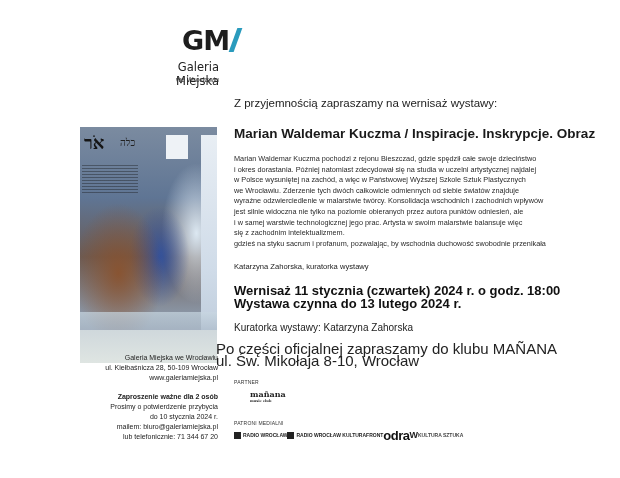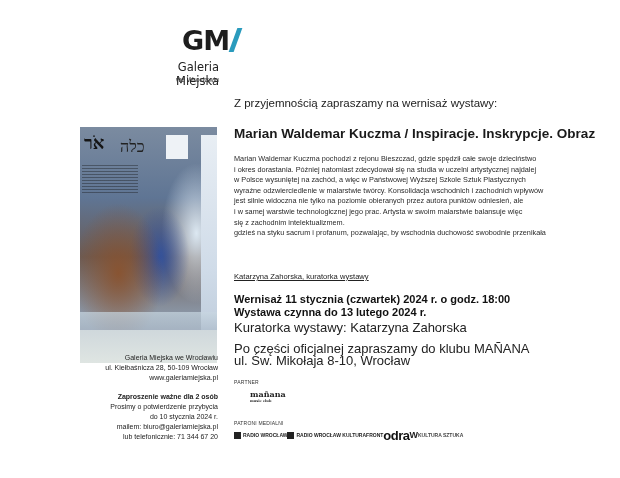--- a/index.html
+++ b/index.html
@@ -21,40 +21,40 @@
     background:
       radial-gradient(ellipse 45px 70px at 28% 62%, rgba(140,80,40,0.85), rgba(140,80,40,0) 100%),
       radial-gradient(ellipse 30px 50px at 58% 55%, rgba(40,80,170,0.85), rgba(40,80,170,0) 100%),
       radial-gradient(ellipse 35px 70px at 85% 45%, rgba(220,232,242,1), rgba(220,232,242,0) 100%),
       linear-gradient(180deg, #7b8ba0 0%, #5f7594 30%, #6a5b55 55%, #8c98a8 80%, #c9d3dc 100%);
     margin-top: 30px;
   }
   .art-panel { left: 121px; top: 8px; width: 16px; height: 228px; background: linear-gradient(180deg,#e8eef4,#cfdbe8 60%, #b8c6d6); }
   .art-white { left: 86px; top: 8px; width: 22px; height: 24px; background: #eef2f6; }
   .art-hebrew { left: 4px; top: 6px; font-size: 18px; font-weight: bold; color: #151515; font-family: "DejaVu Serif", serif; line-height: 20px; }
-  .art-hebrew2 { left: 40px; top: 10px; font-size: 16px; color: #222; font-family: "DejaVu Serif", serif; }
+  .art-hebrew2 { left: 40px; top: 10px; font-size: 10px; color: #222; font-family: "DejaVu Serif", serif; }
   .art-textblock { left: 2px; top: 38px; width: 56px; height: 30px;
     background: repeating-linear-gradient(180deg, rgba(20,20,20,0.55) 0 1px, rgba(0,0,0,0) 1px 3px); opacity: 0.7; }
   .art-stripe { left: 0; top: 185px; width: 137px; height: 18px; background: linear-gradient(180deg, rgba(200,215,225,0.7), rgba(170,185,200,0.6)); }
   .art-bottom { left: 0; top: 203px; width: 137px; height: 33px; background: linear-gradient(180deg,#cfd8dc,#dfe5e2); }
 
   
   .left-info { left: 84px; width: 134px; text-align: right; font-size: 7px; line-height: 10px; color: #222; }
   .left-info div { white-space: nowrap; }
   .left-bold { font-weight: bold; }
 
   
   .intro { left: 234px; top: 96px; font-size: 11.5px; color: #222; line-height: 14px; white-space: nowrap; }
   .title { left: 234px; top: 126px; font-size: 13.5px; font-weight: bold; color: #1a1a1a; line-height: 16px; white-space: nowrap; }
   .desc { left: 234px; top: 154px; width: 360px; font-size: 7.3px; color: #2a2a2a; line-height: 10.6px; }
   .desc div { white-space: nowrap; }
-  .signature { left: 234px; top: 272px; font-size: 7.6px; color: #222; line-height: 10px; white-space: nowrap; text-decoration: underline; }
-  .dates { left: 234px; top: 284px; font-size: 11px; font-weight: bold; color: #111; line-height: 13px; white-space: nowrap; margin-top: 9px; }
-  .curator { left: 234px; top: 322px; font-size: 13px; color: #222; line-height: 12px; white-space: nowrap; }
-  .club { left: 234px; top: 343px; font-size: 13px; color: #222; line-height: 12px; white-space: nowrap; }
+  .signature { left: 234px; top: 262px; font-size: 7.6px; color: #222; line-height: 10px; white-space: nowrap; }
+  .dates { left: 234px; top: 284px; font-size: 13px; font-weight: bold; color: #111; line-height: 13px; white-space: nowrap; }
+  .curator { left: 234px; top: 322px; font-size: 10px; color: #222; line-height: 12px; white-space: nowrap; }
+  .club { left: 216px; top: 343px; font-size: 15px; color: #222; line-height: 12px; white-space: nowrap; }
 
   .partner-label { left: 234px; top: 379px; font-size: 5px; color: #333; letter-spacing: 0.2px; }
   .manana-logo { left: 250px; top: 390px; width: 32px; height: 20px; text-align: left; font-family: "DejaVu Serif", serif; font-weight: bold; font-size: 8px; color: #222; line-height: 9px; }
   .manana-logo .small { font-size: 3.5px; display: block; line-height: 5px; }
   .patrons-label { left: 234px; top: 420px; font-size: 5px; color: #333; letter-spacing: 0.2px; }
   .patrons { left: 234px; top: 428px; height: 14px; display: flex; align-items: center; }
   .patron { font-size: 5px; font-weight: bold; color: #222; display: flex; align-items: center; line-height: 5px; }
   .patron .sq { width: 7px; height: 7px; background: #222; margin-right: 2px; display: inline-block; }
   .patron-odra { font-size: 13px; font-weight: bold; color: #111; letter-spacing: -0.5px; }
   .patron-w { font-size: 9px; font-weight: bold; color: #222; }
@@ -91,20 +91,21 @@
   <div>mailem: biuro@galeriamiejska.pl</div>
   <div>lub telefonicznie: 71 344 67 20</div>
 </div>
 
 <div class="abs intro">Z przyjemnością zapraszamy na wernisaż wystawy:</div>
 <div class="abs title">Marian Waldemar Kuczma / Inspiracje. Inskrypcje. Obraz</div>
 <div class="abs desc">
   <div>Marian Waldemar Kuczma pochodzi z rejonu Bieszczad, gdzie spędził całe swoje dzieciństwo</div>
   <div>i okres dorastania. Później natomiast zdecydował się na studia w uczelni artystycznej najdalej</div>
   <div>w Polsce wysuniętej na zachód, a więc w Państwowej Wyższej Szkole Sztuk Plastycznych</div>
+  <div>we Wrocławiu. Zderzenie tych dwóch całkowicie odmiennych od siebie światów znajduje</div>
   <div>wyraźne odzwierciedlenie w malarstwie twórcy. Konsolidacja wschodnich i zachodnich wpływów</div>
   <div>jest silnie widoczna nie tylko na poziomie obieranych przez autora punktów odniesień, ale</div>
   <div>i w samej warstwie technologicznej jego prac. Artysta w swoim malarstwie balansuje więc</div>
   <div>się z zachodnim intelektualizmem.</div>
   <div>gdzieś na styku sacrum i profanum, pozwalając, by wschodnia duchowość swobodnie przenikała</div>
 </div>
 <div class="abs signature">Katarzyna Zahorska, kuratorka wystawy</div>
 <div class="abs dates">
   <div>Wernisaż 11 stycznia (czwartek) 2024 r. o godz. 18:00</div>
   <div>Wystawa czynna do 13 lutego 2024 r.</div>

